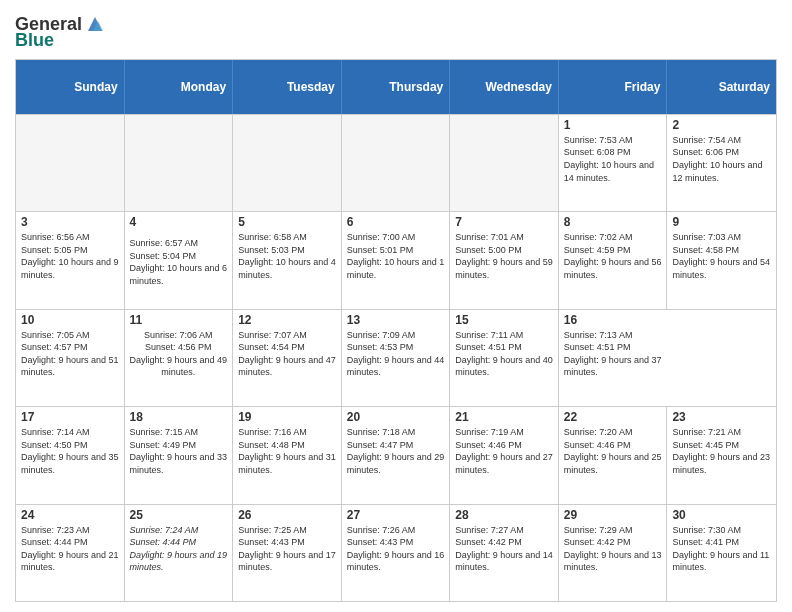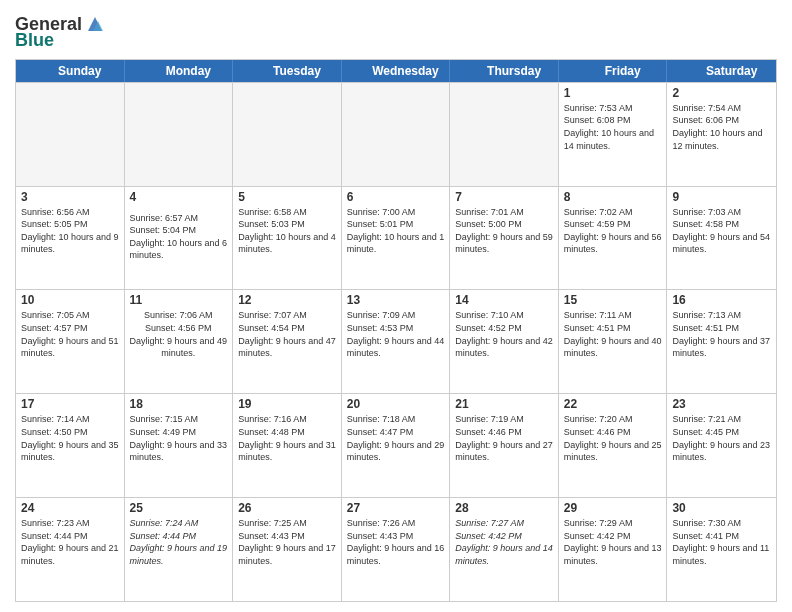--- a/index.html
+++ b/index.html
@@ -54,22 +54,22 @@
     }
     .cal-header {
       display: grid;
       grid-template-columns: repeat(7, 1fr);
       background: #2d6db5;
     }
     .cal-header-cell {
       color: #fff;
       font-size: 12px;
       font-weight: bold;
-      padding: 4px 6px;
-      text-align: center;
+      padding: 20px 6px;
+      text-align: right;
       border-right: 1px solid #4a85c7;
       margin-left: 20px;
     }
     .cal-header-cell:last-child {
       border-right: none;
     }
     .cal-body {
       display: flex;
       flex-direction: column;
       flex: 1;
@@ -128,22 +128,22 @@
       <div class="month-title"></div>
       <div class="subtitle"></div>
     </div>
   </div>
 
   <div class="calendar">
     <div class="cal-header">
     <div class="cal-header-cell">Sunday</div>
         <div class="cal-header-cell">Monday</div>
         <div class="cal-header-cell">Tuesday</div>
+        <div class="cal-header-cell">Thursday</div>
         <div class="cal-header-cell">Wednesday</div>
-        <div class="cal-header-cell">Thursday</div>
         <div class="cal-header-cell">Friday</div>
         <div class="cal-header-cell">Saturday</div>
       </div>
     <div class="cal-body">
     <div class="cal-row">
           <div class="cal-cell empty"></div>
           <div class="cal-cell empty"></div>
           <div class="cal-cell empty"></div>
           <div class="cal-cell empty"></div>
           <div class="cal-cell empty"></div>
@@ -223,26 +223,20 @@
 Sunset: 4:54 PM
 Daylight: 9 hours and 47 minutes.</div>
           </div>
           <div class="cal-cell">
             <span class="day-num">13</span>
             <div class="cell-text" style="white-space: pre-line;">Sunrise: 7:09 AM
 Sunset: 4:53 PM
 Daylight: 9 hours and 44 minutes.</div>
           </div>
           <div class="cal-cell">
-            <span class="day-num">14</span>
-            <div class="cell-text" style="white-space: pre-line;">Sunrise: 7:10 AM
-Sunset: 4:52 PM
-Daylight: 9 hours and 42 minutes.</div>
-          </div>
-          <div class="cal-cell">
             <span class="day-num">15</span>
             <div class="cell-text" style="white-space: pre-line;">Sunrise: 7:11 AM
 Sunset: 4:51 PM
 Daylight: 9 hours and 40 minutes.</div>
           </div>
           <div class="cal-cell">
             <span class="day-num">16</span>
             <div class="cell-text" style="white-space: pre-line;">Sunrise: 7:13 AM
 Sunset: 4:51 PM
 Daylight: 9 hours and 37 minutes.</div>
@@ -312,21 +306,21 @@
 Daylight: 9 hours and 17 minutes.</div>
           </div>
           <div class="cal-cell">
             <span class="day-num">27</span>
             <div class="cell-text" style="white-space: pre-line;">Sunrise: 7:26 AM
 Sunset: 4:43 PM
 Daylight: 9 hours and 16 minutes.</div>
           </div>
           <div class="cal-cell">
             <span class="day-num">28</span>
-            <div class="cell-text" style="white-space: pre-line; font-style: italic;">Sunrise: 7:27 AM
+            <div class="cell-text" style="white-space: pre-line;">Sunrise: 7:27 AM
 Sunset: 4:42 PM
 Daylight: 9 hours and 14 minutes.</div>
           </div>
           <div class="cal-cell">
             <span class="day-num">29</span>
             <div class="cell-text" style="white-space: pre-line;">Sunrise: 7:29 AM
 Sunset: 4:42 PM
 Daylight: 9 hours and 13 minutes.</div>
           </div>
           <div class="cal-cell">

